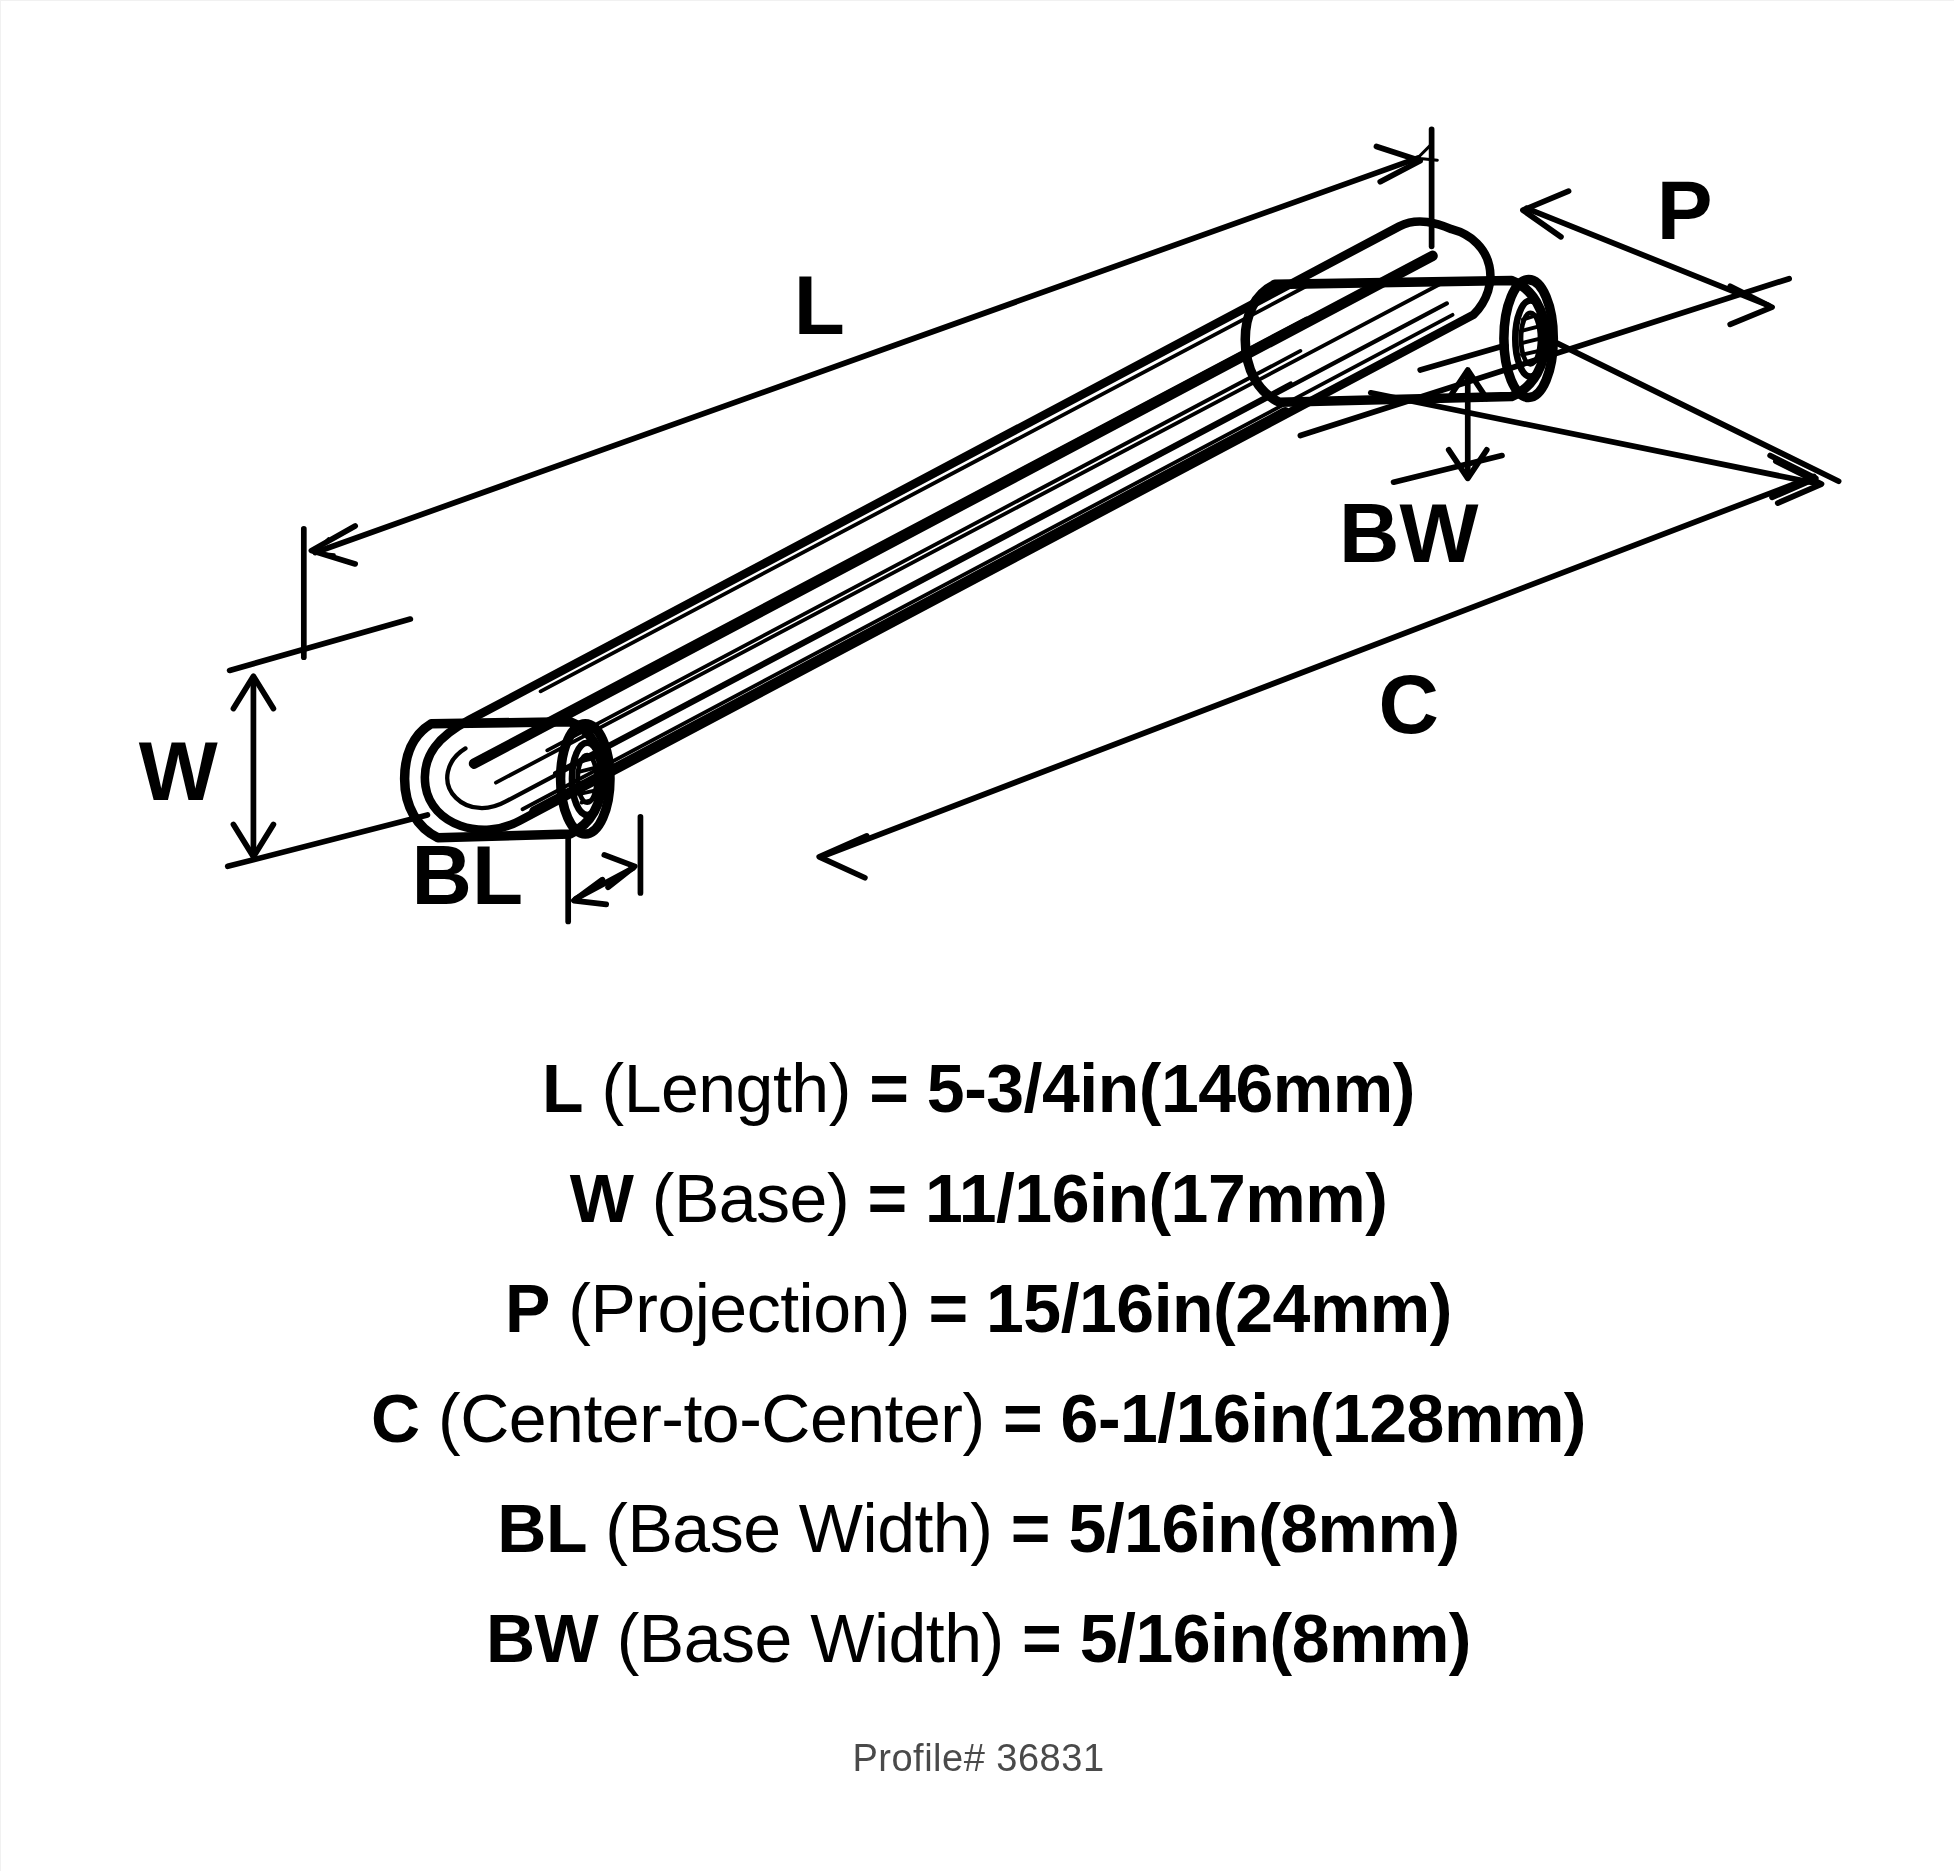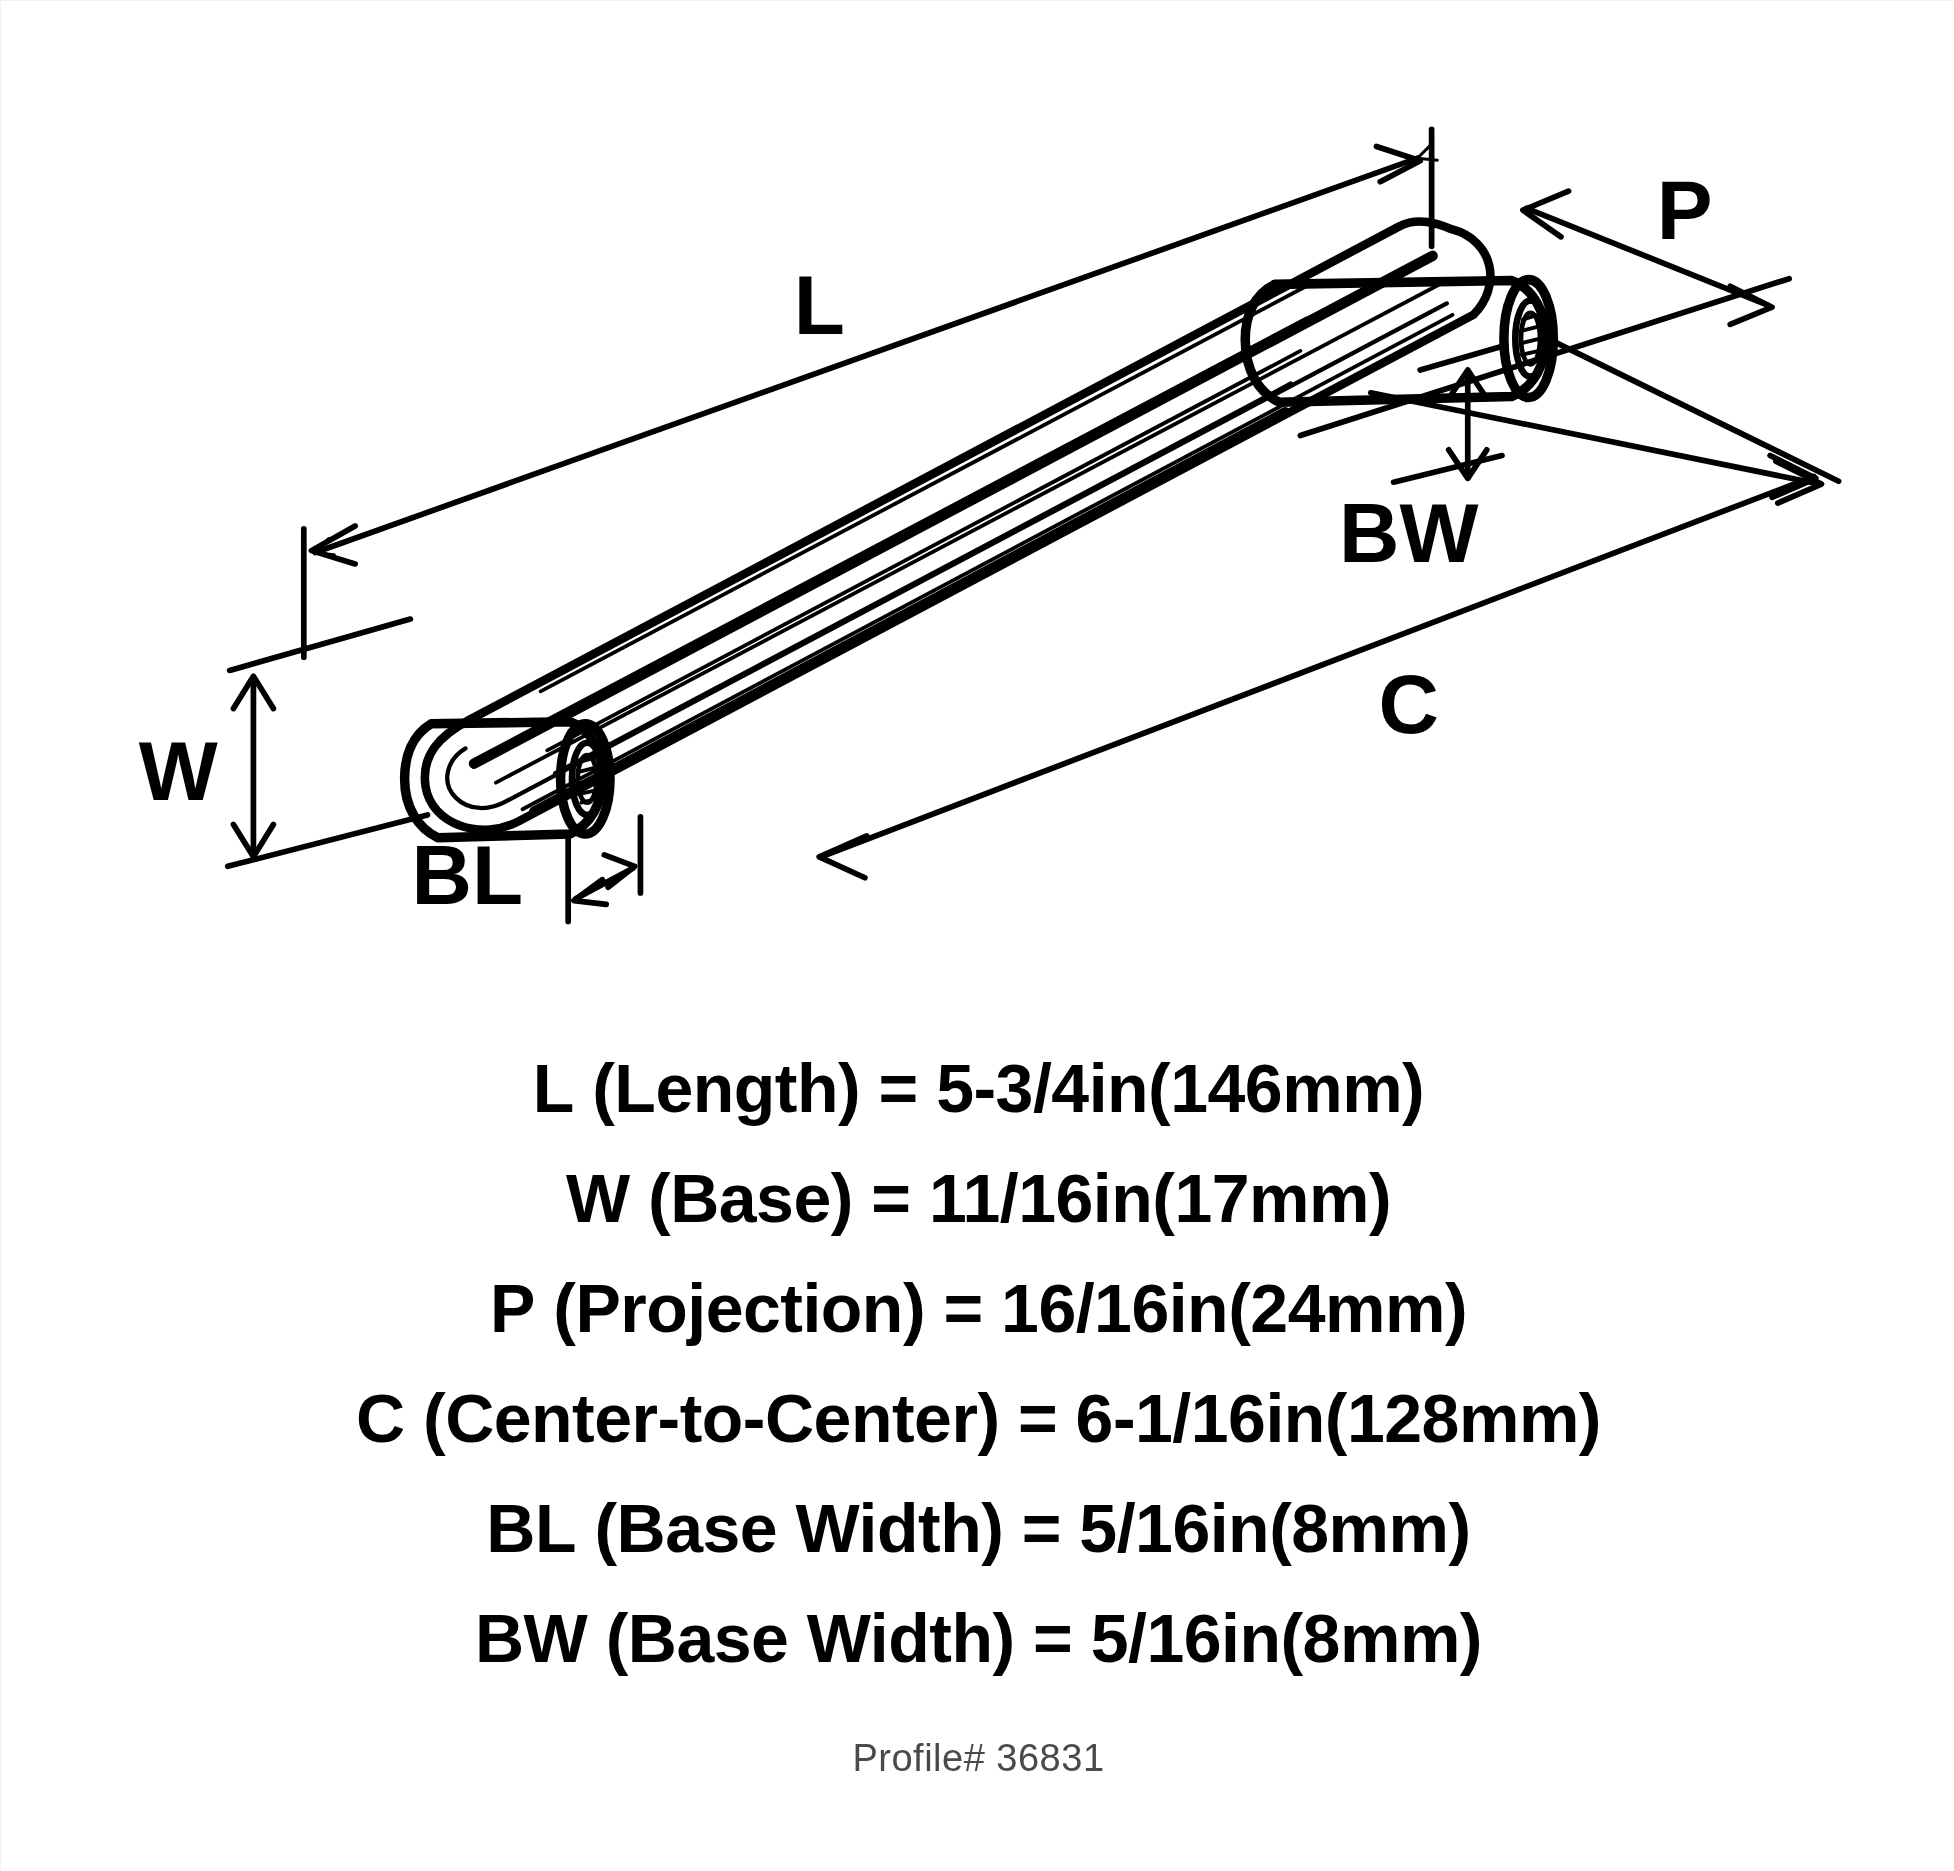--- a/index.html
+++ b/index.html
@@ -35,21 +35,21 @@
     font-size: 68px;
     line-height: 110px;
     color: #000000;
     white-space: nowrap;
     letter-spacing: -0.5px;
   }
   .spec-line .code {
     font-weight: bold;
   }
   .spec-line .name {
-    font-weight: bold;
+    font-weight: normal;
   }
   .spec-line .eq {
     font-weight: bold;
   }
   .spec-line .val-in {
     font-weight: bold;
   }
   .spec-line .val-mm {
     font-weight: bold;
   }
@@ -230,21 +230,21 @@
       <span class="code">W</span>
       <span class="name">(Base)</span>
       <span class="eq">=</span>
       <span class="val-in">11/16in</span><span class="val-mm">(17mm)</span>
     </div>
 
     <div class="spec-line">
       <span class="code">P</span>
       <span class="name">(Projection)</span>
       <span class="eq">=</span>
-      <span class="val-in">16/16in</span><span class="val-mm">(24mm)</span>
+      <span class="val-in">15/16in</span><span class="val-mm">(24mm)</span>
     </div>
 
     <div class="spec-line">
       <span class="code">C</span>
       <span class="name">(Center-to-Center)</span>
       <span class="eq">=</span>
       <span class="val-in">6-1/16in</span><span class="val-mm">(128mm)</span>
     </div>
 
     <div class="spec-line">

